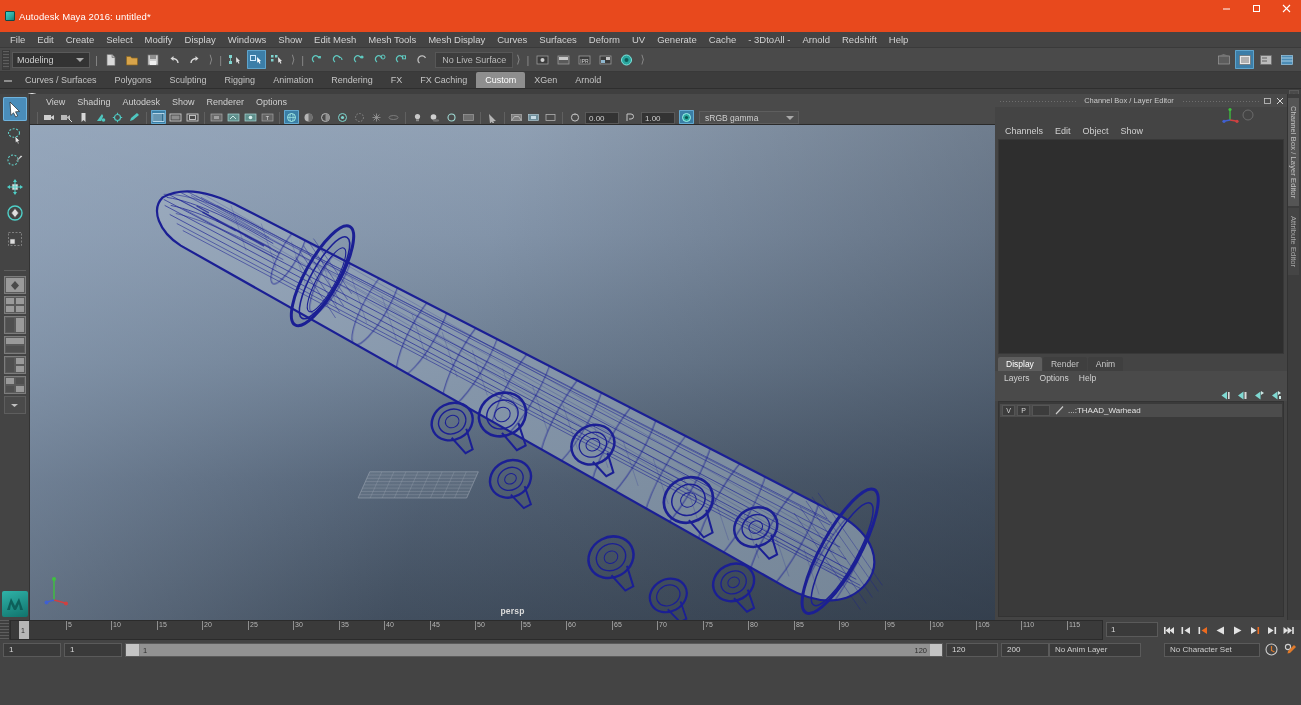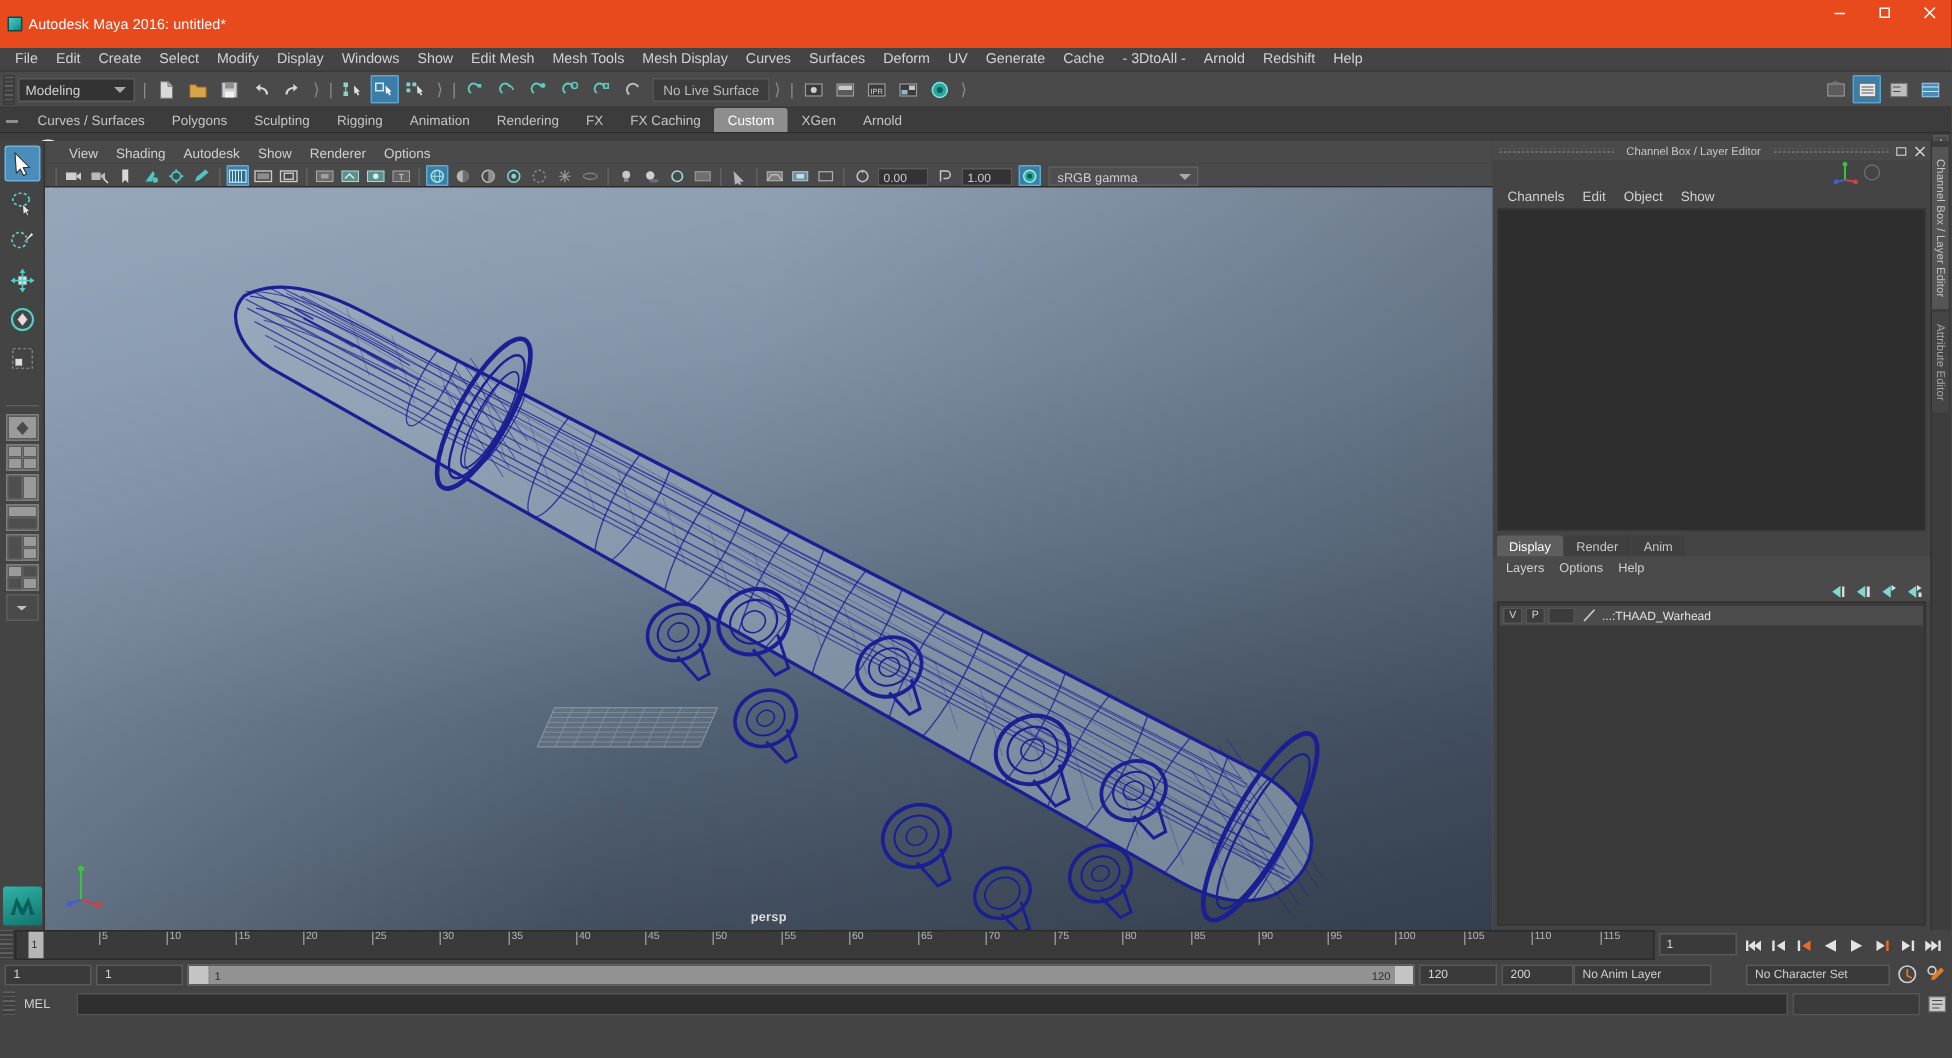--- a/index.html
+++ b/index.html
@@ -1300,29 +1300,15 @@
           </svg>
       </div>
       <div class="bb-ico">
         <svg width="15" height="15" viewBox="0 0 15 15">
             <circle cx="5" cy="5" r="2.6" fill="none" stroke="#cfcfcf" stroke-width="1.1"></circle>
             <path d="M11 3l2 2-6 6-2.5.5.5-2.5z" fill="#e07a2a"></path>
           </svg>
       </div>
     </div>
 
-    <div class="cmdrow">
-      <div class="cmd-grip"></div>
-      <div class="cmd-label">MEL</div>
-      <div class="cmd-input"></div>
-      <div class="cmd-out"></div>
-      <div class="cmd-ico">
-        <svg width="13" height="13" viewBox="0 0 13 13">
-            <rect x="1" y="1.5" width="11" height="10" fill="#c9c9c9" stroke="#6e6e6e" stroke-width=".8"></rect>
-            <line x1="3" y1="4" x2="10" y2="4" stroke="#4a4a4a" stroke-width=".8"></line>
-            <line x1="3" y1="6.5" x2="10" y2="6.5" stroke="#4a4a4a" stroke-width=".8"></line>
-            <line x1="3" y1="9" x2="8" y2="9" stroke="#4a4a4a" stroke-width=".8"></line>
-          </svg>
-      </div>
-    </div>
 
   </div>
 </div>
 
 </body></html>

